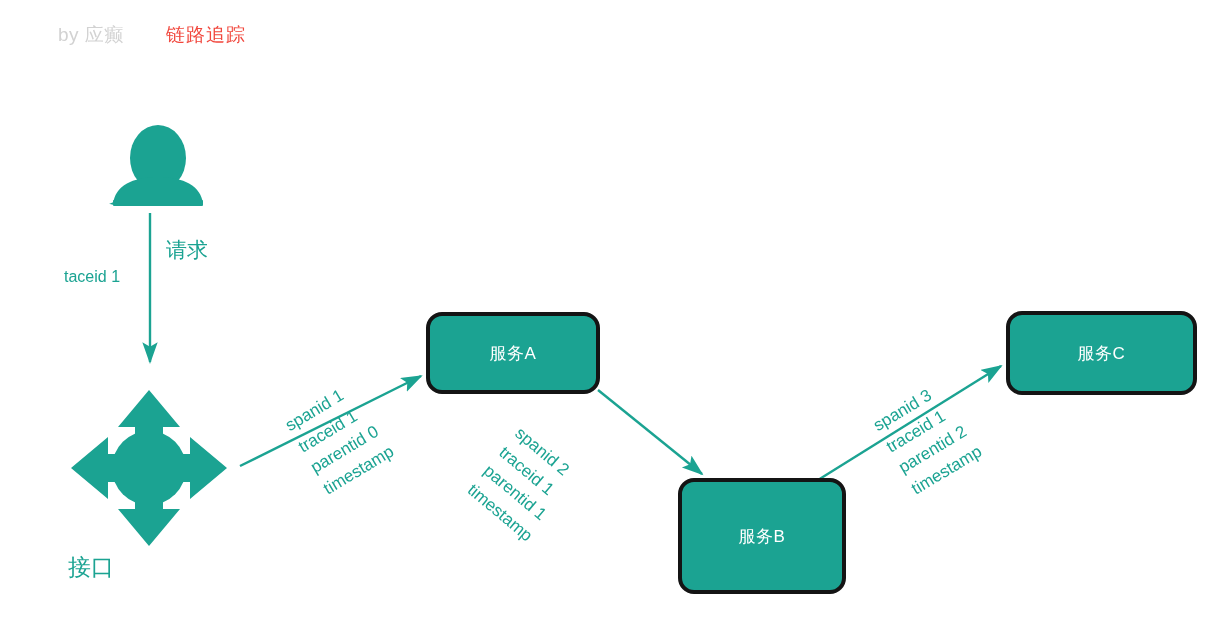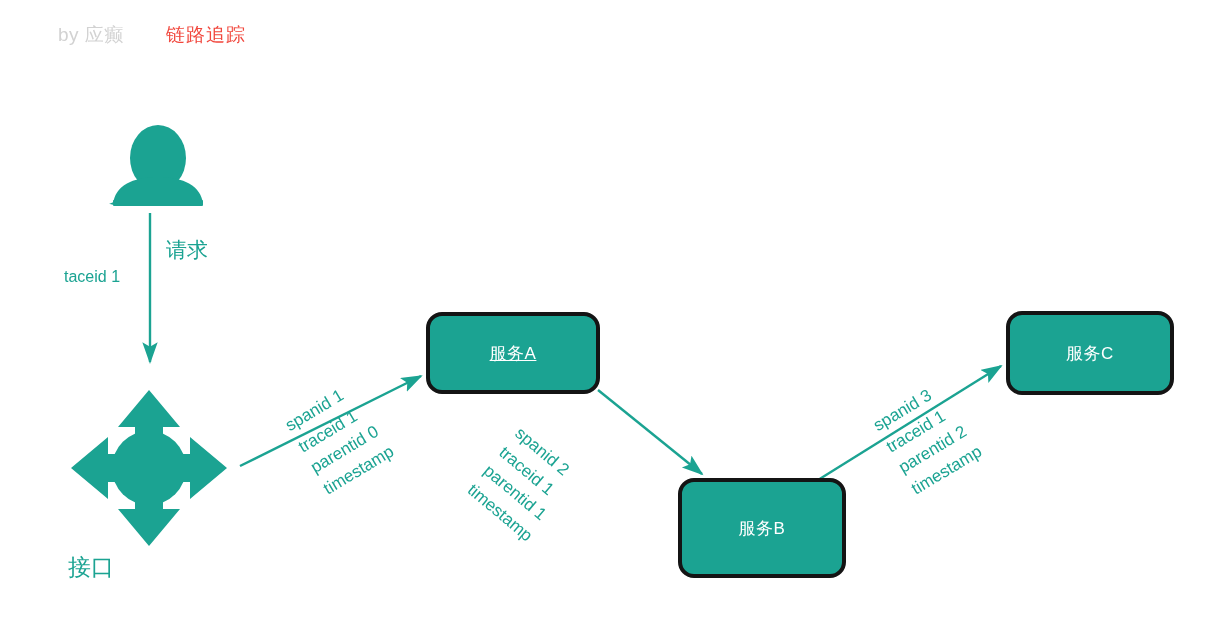--- a/index.html
+++ b/index.html
@@ -54,23 +54,23 @@
     border: 4px solid #141414;
     border-radius: 16px;
     display: flex;
     align-items: center;
     justify-content: center;
     box-sizing: border-box;
     color: #ffffff;
     font-size: 17px;
     letter-spacing: 0.5px;
   }
-  .svc-a { left: 426px; top: 312px; width: 174px; height: 82px; text-decoration: underline; }
-  .svc-b { left: 678px; top: 478px; width: 168px; height: 100px; }
-  .svc-c { left: 1006px; top: 311px; width: 168px; height: 84px; }
+  .svc-a { left: 426px; top: 312px; width: 174px; height: 82px; }
+  .svc-b { left: 678px; top: 478px; width: 168px; height: 116px; }
+  .svc-c { left: 1006px; top: 311px; width: 191px; height: 84px; }
 
   
   .tlabel {
     position: absolute;
     color: #1ba392;
     font-size: 16px;
     white-space: nowrap;
   }
   .lbl-taceid { left: 64px;  top: 237px; margin-top: 31px; }
   .lbl-qingqiu { left: 166px; top: 236px; font-size: 21px; }

